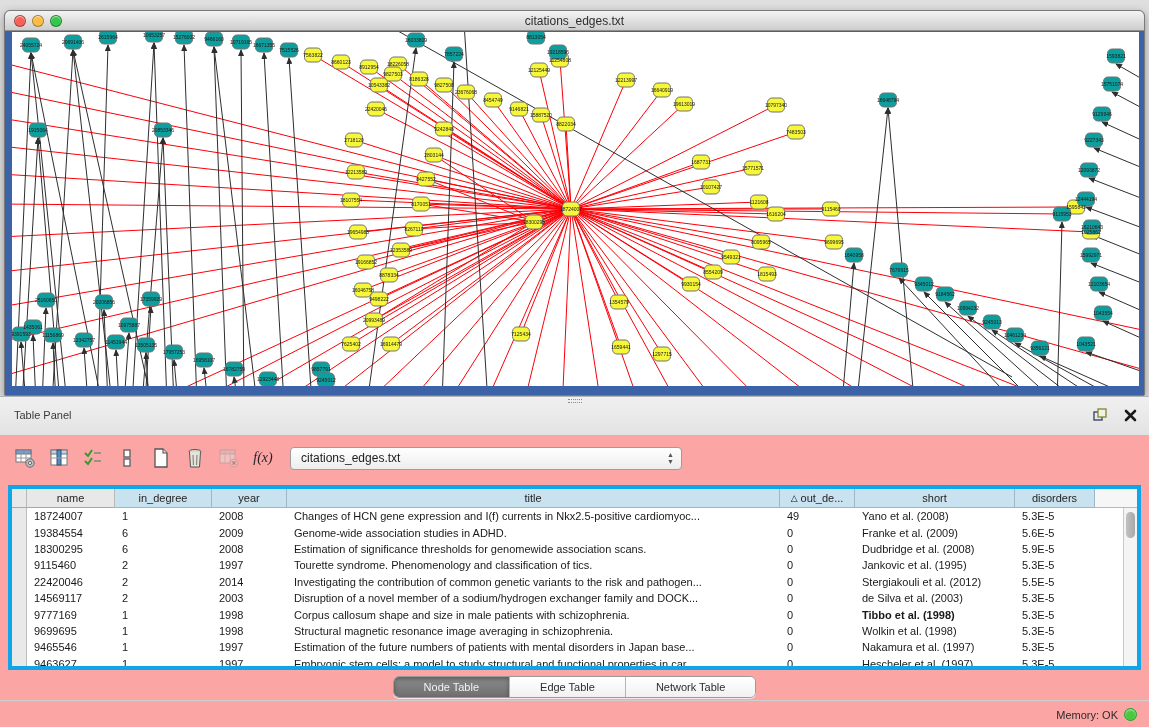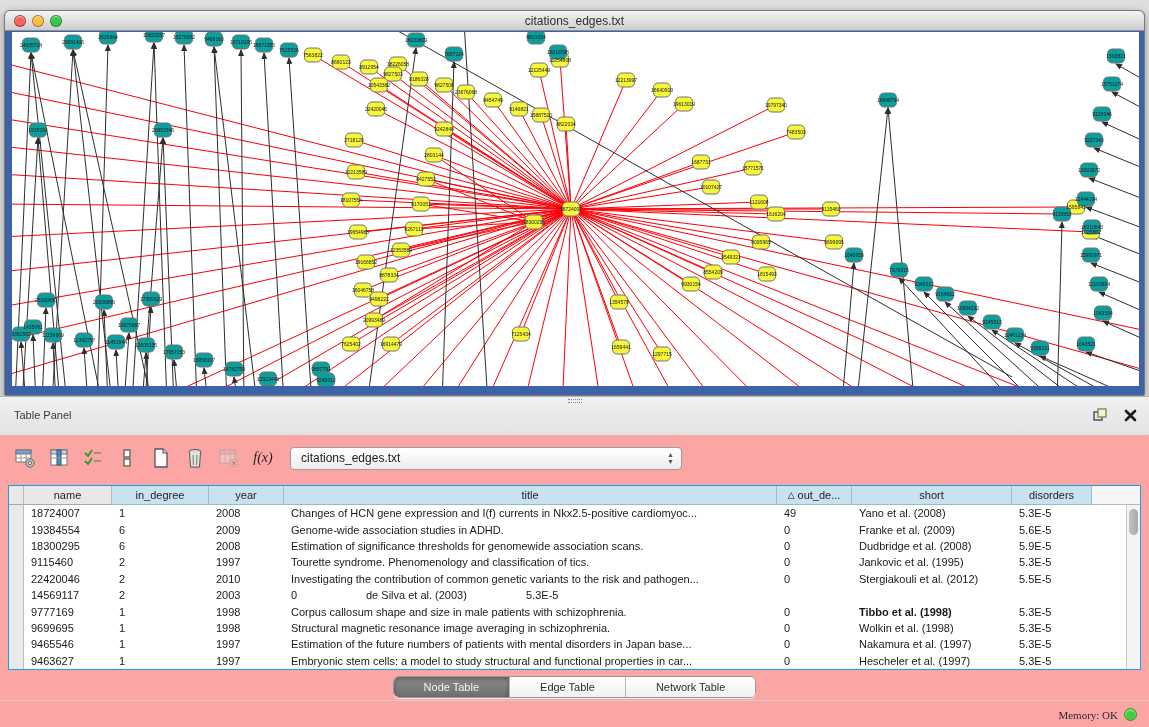--- a/index.html
+++ b/index.html
@@ -40,21 +40,21 @@
     justify-content:center; border-radius:4px; }
   .tool-btn.disabled { opacity:.45; }
   .fx-label { font-size:14px; font-style:italic; color:#222; font-family:"Liberation Serif", serif; }
   .combo { width:392px; height:23px; margin-left:8px; background:linear-gradient(#ffffff,#ededed);
     border:1px solid #9d9d9d; border-radius:4px; display:flex; align-items:center;
     padding:0 6px 0 10px; font-size:12px; color:#1c1c1c; position:relative; }
   .combo-arrows { position:absolute; right:7px; top:3px; display:flex; flex-direction:column;
     align-items:center; line-height:7px; font-size:7px; color:#555; }
 
   .table-wrap { position:absolute; left:8px; top:88px; width:1133px; height:185px;
-    background:#ffffff; border:1px solid #0ea5e9; display:flex; flex-direction:column; }
+    background:#ffffff; border:4px solid #0ea5e9; display:flex; flex-direction:column; }
   .thead { display:flex; height:19px; flex:0 0 19px; font-size:11px; color:#1f1f1f; }
   .th { background:#c9e2f0; border-right:1px solid #9db8c6; border-bottom:1px solid #9db8c6;
     display:flex; align-items:center; justify-content:center; overflow:hidden; white-space:nowrap; }
   .th.gutter, .th.namecol { background:#e8e8e8; border-right:1px solid #b9b9b9; border-bottom:1px solid #a8a8a8; }
   .th.filler { background:#f6f6f6; border-right:none; border-bottom:1px solid #b9b9b9; }
   .sort-tri { font-size:9px; margin-right:3px; color:#111; }
   .tbody { flex:1; position:relative; overflow:hidden; }
   .tr { display:flex; height:16.4px; font-size:11px; color:#191919; }
   .td { padding-left:7px; display:flex; align-items:center; overflow:hidden;
     white-space:nowrap; }
@@ -69,21 +69,21 @@
   .seg { display:flex; height:22px; border:1px solid #9a9a9a; border-radius:6px;
     overflow:hidden; background:#fdfdfd; box-shadow:0 1px 0 rgba(255,255,255,.7); }
   .seg-btn { padding:0 30px; font-size:11px; color:#2d2d2d; display:flex;
     align-items:center; border-right:1px solid #b5b5b5; background:linear-gradient(#ffffff,#f1f1f1); }
   .seg-btn:last-child { border-right:none; }
   .seg-btn.sel { background:linear-gradient(#8b8b8b,#6f6f6f); color:#f2f2f2;
     box-shadow:inset 0 2px 4px rgba(0,0,0,.35); }
 
   .statusbar { position:absolute; left:0; top:303px; width:1149px; height:28px;
     border-top:1px solid #cfcfcf; display:flex; align-items:center; justify-content:flex-end;
-    padding-right:12px; gap:6px;font-family:Liberation Serif, serif; }
+    padding-right:12px; gap:6px; }
   .status-text { font-size:11px; color:#2b2b2b; }
   .mem-dot { width:13px; height:13px; border-radius:50%; background:#49c93f;
     border:1px solid #2f9a2f; box-shadow:inset 0 1px 2px rgba(255,255,255,.6); }
 </style>
 </head>
 <body>
 
 <div class="desktop">
 
   <div class="net-window">
@@ -647,31 +647,32 @@
             <div class="td" style="flex: 0 0 75px; width: 75px;">1997</div>
             <div class="td" style="flex: 0 0 493px; width: 493px;">Tourette syndrome. Phenomenology and classification of tics.</div>
             <div class="td" style="flex: 0 0 75px; width: 75px;">0</div>
             <div class="td" style="flex: 0 0 160px; width: 160px;">Jankovic et al. (1995)</div>
             <div class="td" style="flex: 0 0 80px; width: 80px;">5.3E-5</div>
           </div>
           <div class="tr">
             <div class="td gutter" style="flex: 0 0 15px;"></div>
             <div class="td" style="flex: 0 0 88px; width: 88px;">22420046</div>
             <div class="td" style="flex: 0 0 97px; width: 97px;">2</div>
-            <div class="td" style="flex: 0 0 75px; width: 75px;">2010</div>
+            <div class="td" style="flex: 0 0 75px; width: 75px;">2014</div>
             <div class="td" style="flex: 0 0 493px; width: 493px;">Investigating the contribution of common genetic variants to the risk and pathogen...</div>
             <div class="td" style="flex: 0 0 75px; width: 75px;">0</div>
             <div class="td" style="flex: 0 0 160px; width: 160px;">Stergiakouli et al. (2012)</div>
             <div class="td" style="flex: 0 0 80px; width: 80px;">5.5E-5</div>
           </div>
           <div class="tr">
             <div class="td gutter" style="flex: 0 0 15px;"></div>
             <div class="td" style="flex: 0 0 88px; width: 88px;">14569117</div>
             <div class="td" style="flex: 0 0 97px; width: 97px;">2</div>
             <div class="td" style="flex: 0 0 75px; width: 75px;">2003</div>
+            <div class="td" style="flex: 0 0 493px; width: 493px;">Disruption of a novel member of a sodium/hydrogen exchanger family and DOCK...</div>
             <div class="td" style="flex: 0 0 75px; width: 75px;">0</div>
             <div class="td" style="flex: 0 0 160px; width: 160px;">de Silva et al. (2003)</div>
             <div class="td" style="flex: 0 0 80px; width: 80px;">5.3E-5</div>
           </div>
           <div class="tr">
             <div class="td gutter" style="flex: 0 0 15px;"></div>
             <div class="td" style="flex: 0 0 88px; width: 88px;">9777169</div>
             <div class="td" style="flex: 0 0 97px; width: 97px;">1</div>
             <div class="td" style="flex: 0 0 75px; width: 75px;">1998</div>
             <div class="td" style="flex: 0 0 493px; width: 493px;">Corpus callosum shape and size in male patients with schizophrenia.</div>

